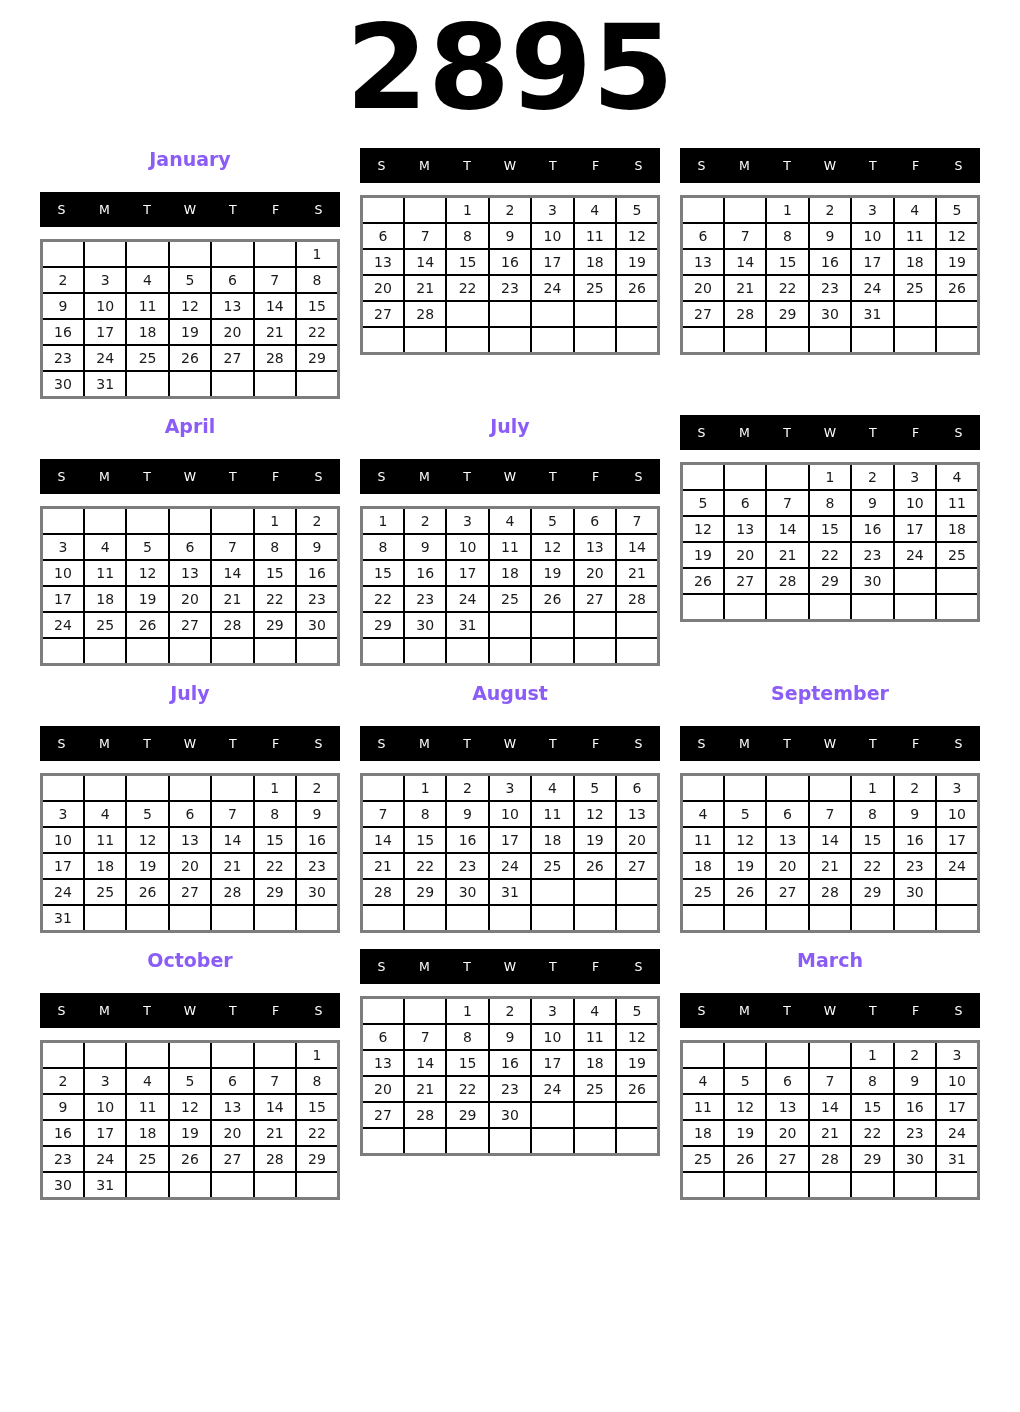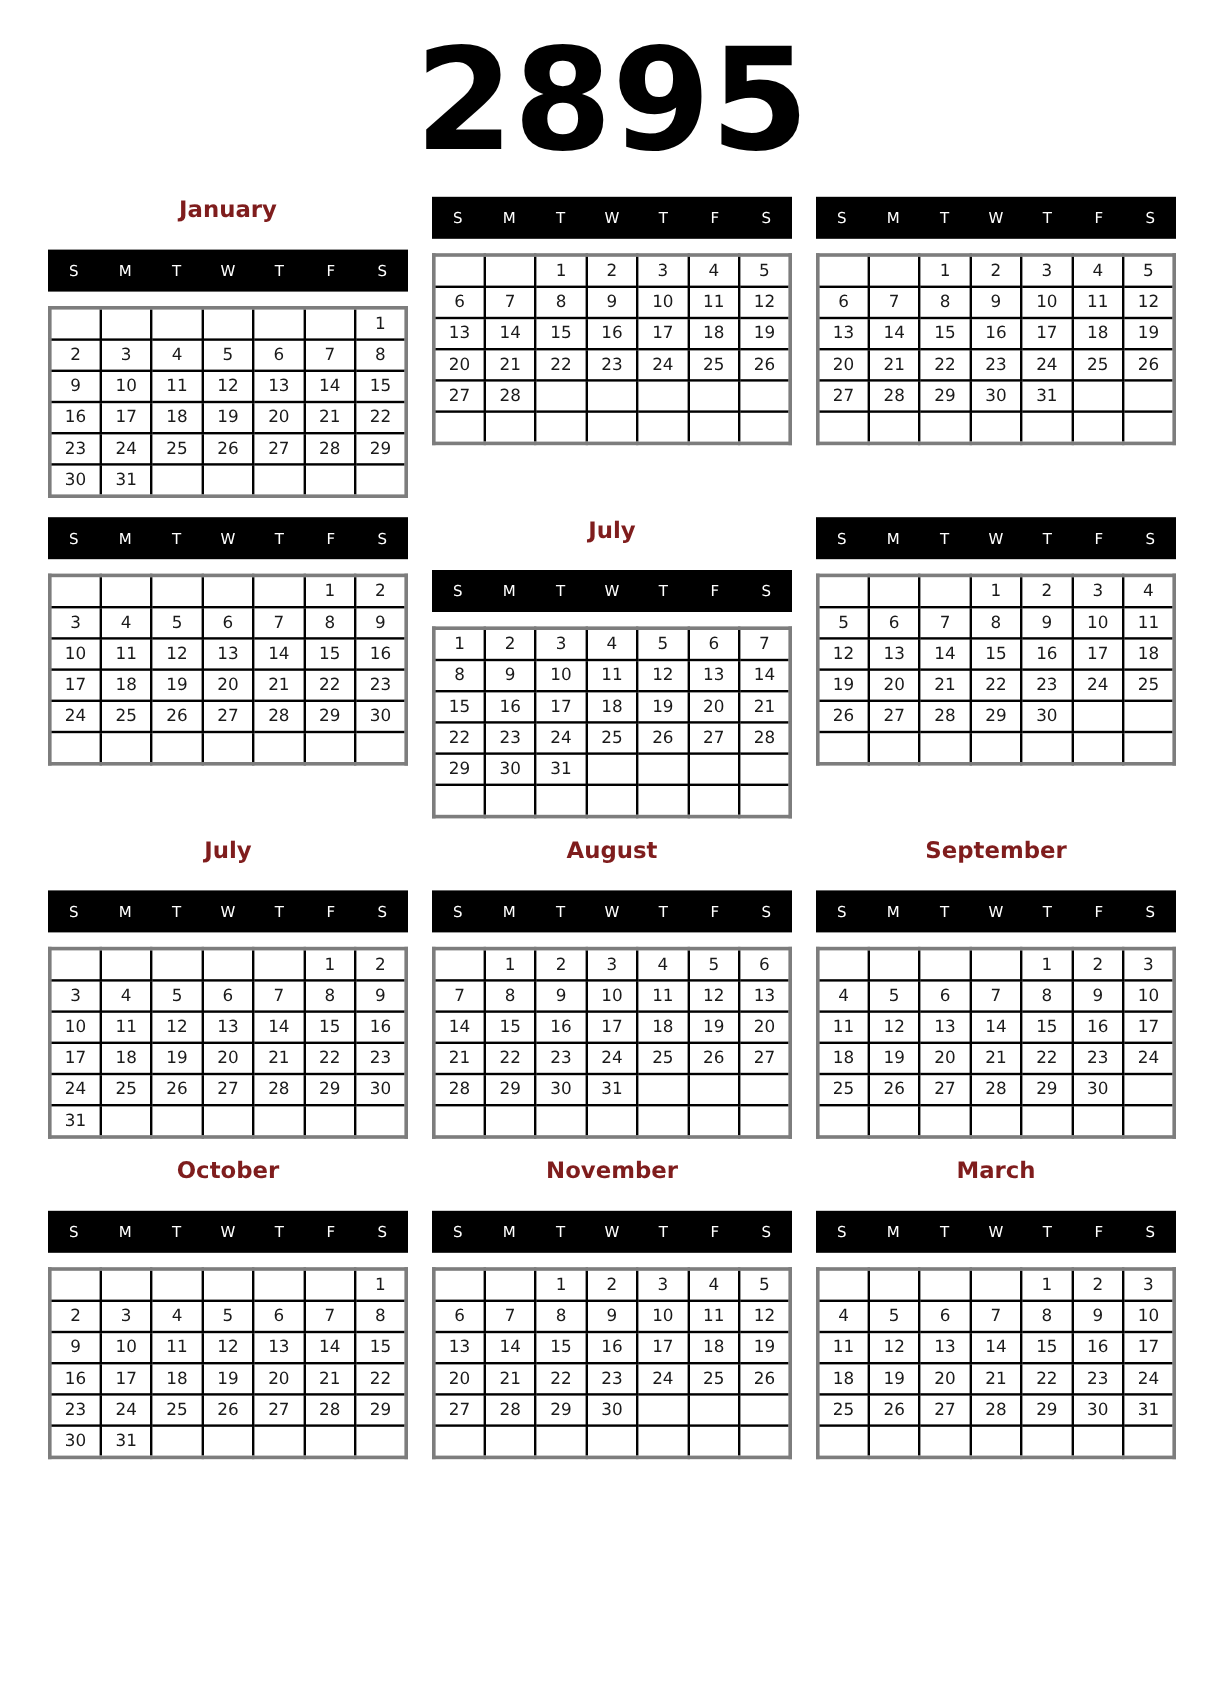--- a/index.html
+++ b/index.html
@@ -12,41 +12,41 @@
     height: 1412px;
     font-family: "DejaVu Sans", "Liberation Sans", sans-serif;
     color: #000000;
     overflow: hidden;
   }
   .page-title {
     text-align: center;
     font-size: 118px;
     font-weight: bold;
     line-height: 1.0;
-    padding-top: 24px;
+    padding-top: 8px;
     margin-bottom: 22px;
     letter-spacing: 0px;
   }
   .months-grid {
     display: grid;
     grid-template-columns: repeat(3, 300px);
     column-gap: 20px;
     row-gap: 16px;
     padding: 0 40px;
   }
   .month {
     width: 300px;
   }
   .month-name {
     margin: 0 0 21px 0;
     text-align: center;
     font-size: 19px;
     font-weight: bold;
     line-height: 23px;
-    color: #7f1d1d;
+    color: #8b5cf6;
   }
   .dow-bar {
     display: grid;
     grid-template-columns: repeat(7, 1fr);
     align-items: center;
     justify-items: center;
     height: 35px;
     background: #000000;
     color: #ffffff;
     font-size: 12.5px;
@@ -281,20 +281,21 @@
             <td></td>
             <td></td>
             <td></td>
             <td></td>
           </tr>
         </tbody>
     </table>
   </section>
 
   <section class="month">
+    <h2 class="month-name">April</h2>
     <div class="dow-bar">
         <span>S</span>
         <span>M</span>
         <span>T</span>
         <span>W</span>
         <span>T</span>
         <span>F</span>
         <span>S</span>
       </div>
     <table class="days">
@@ -776,21 +777,20 @@
             <td></td>
             <td></td>
             <td></td>
             <td></td>
           </tr>
         </tbody>
     </table>
   </section>
 
   <section class="month">
-    <h2 class="month-name">November</h2>
     <div class="dow-bar">
         <span>S</span>
         <span>M</span>
         <span>T</span>
         <span>W</span>
         <span>T</span>
         <span>F</span>
         <span>S</span>
       </div>
     <table class="days">

